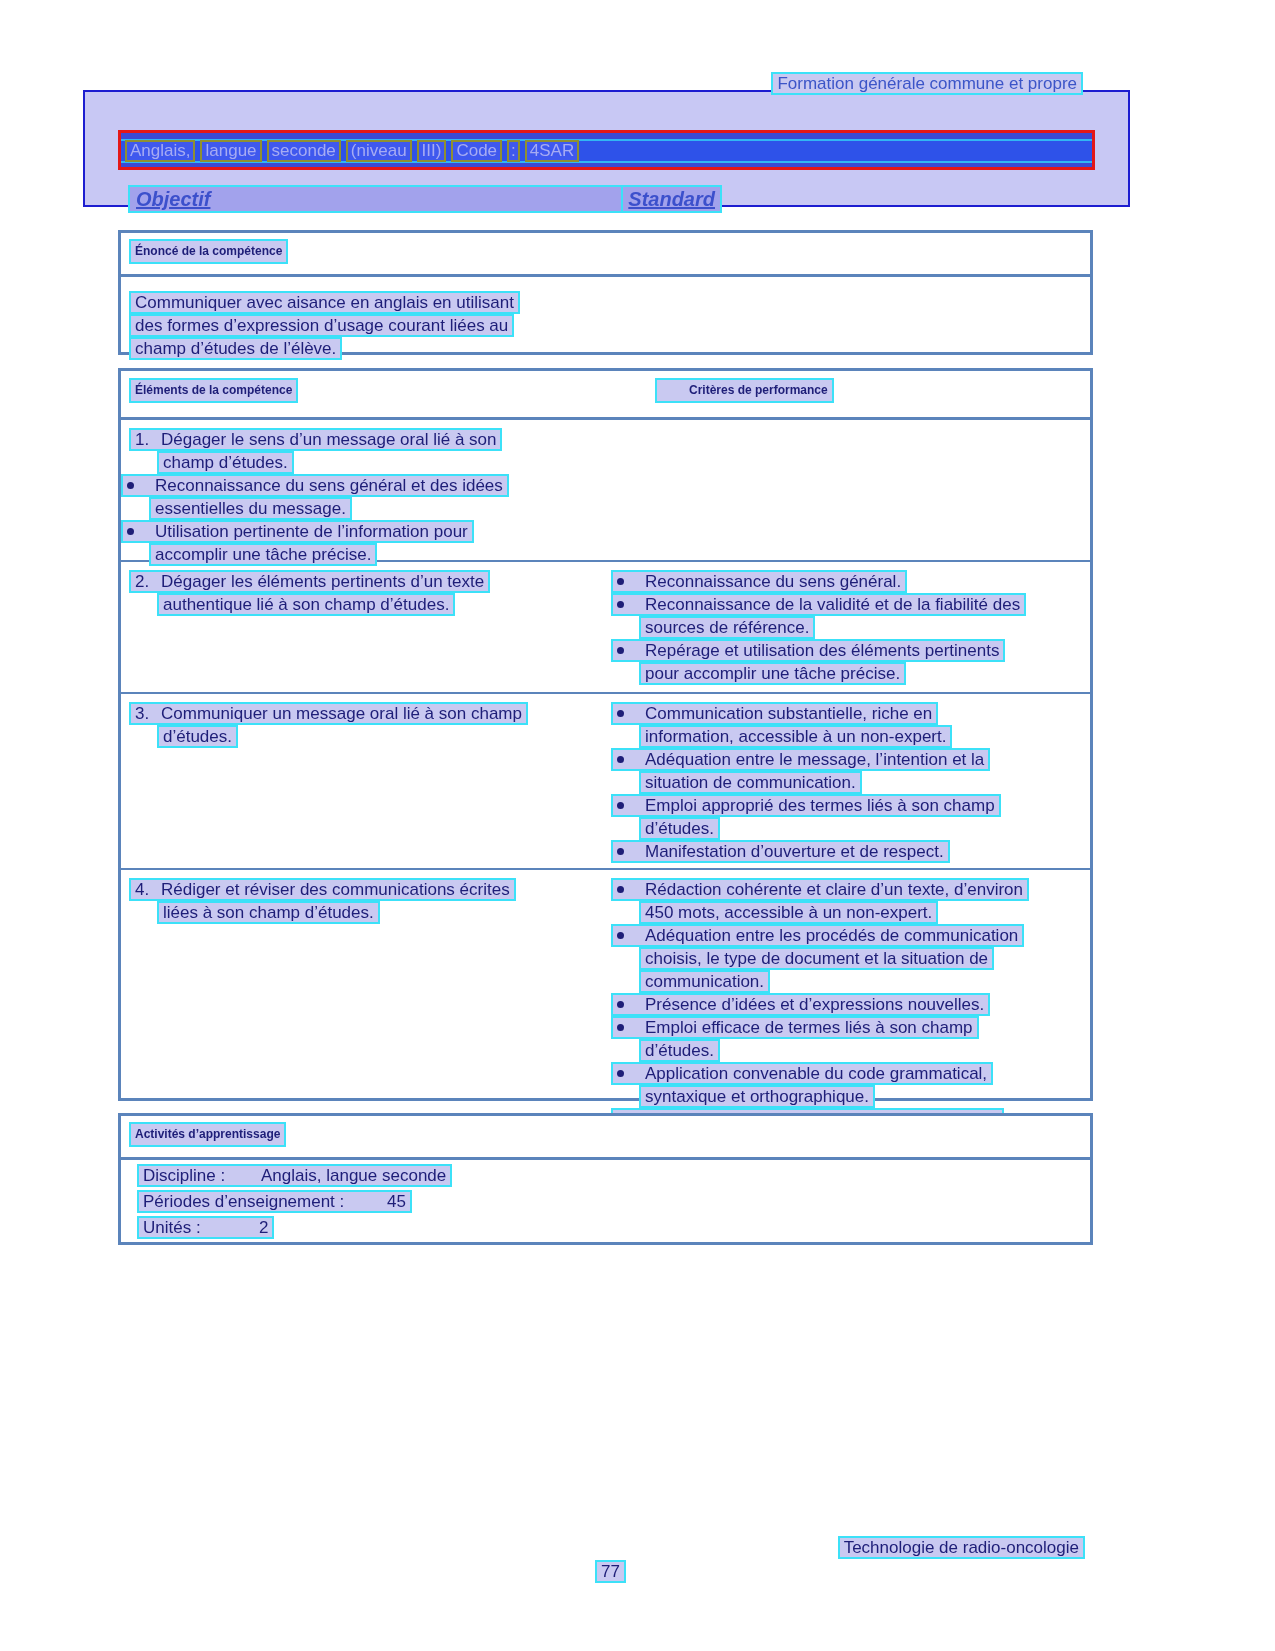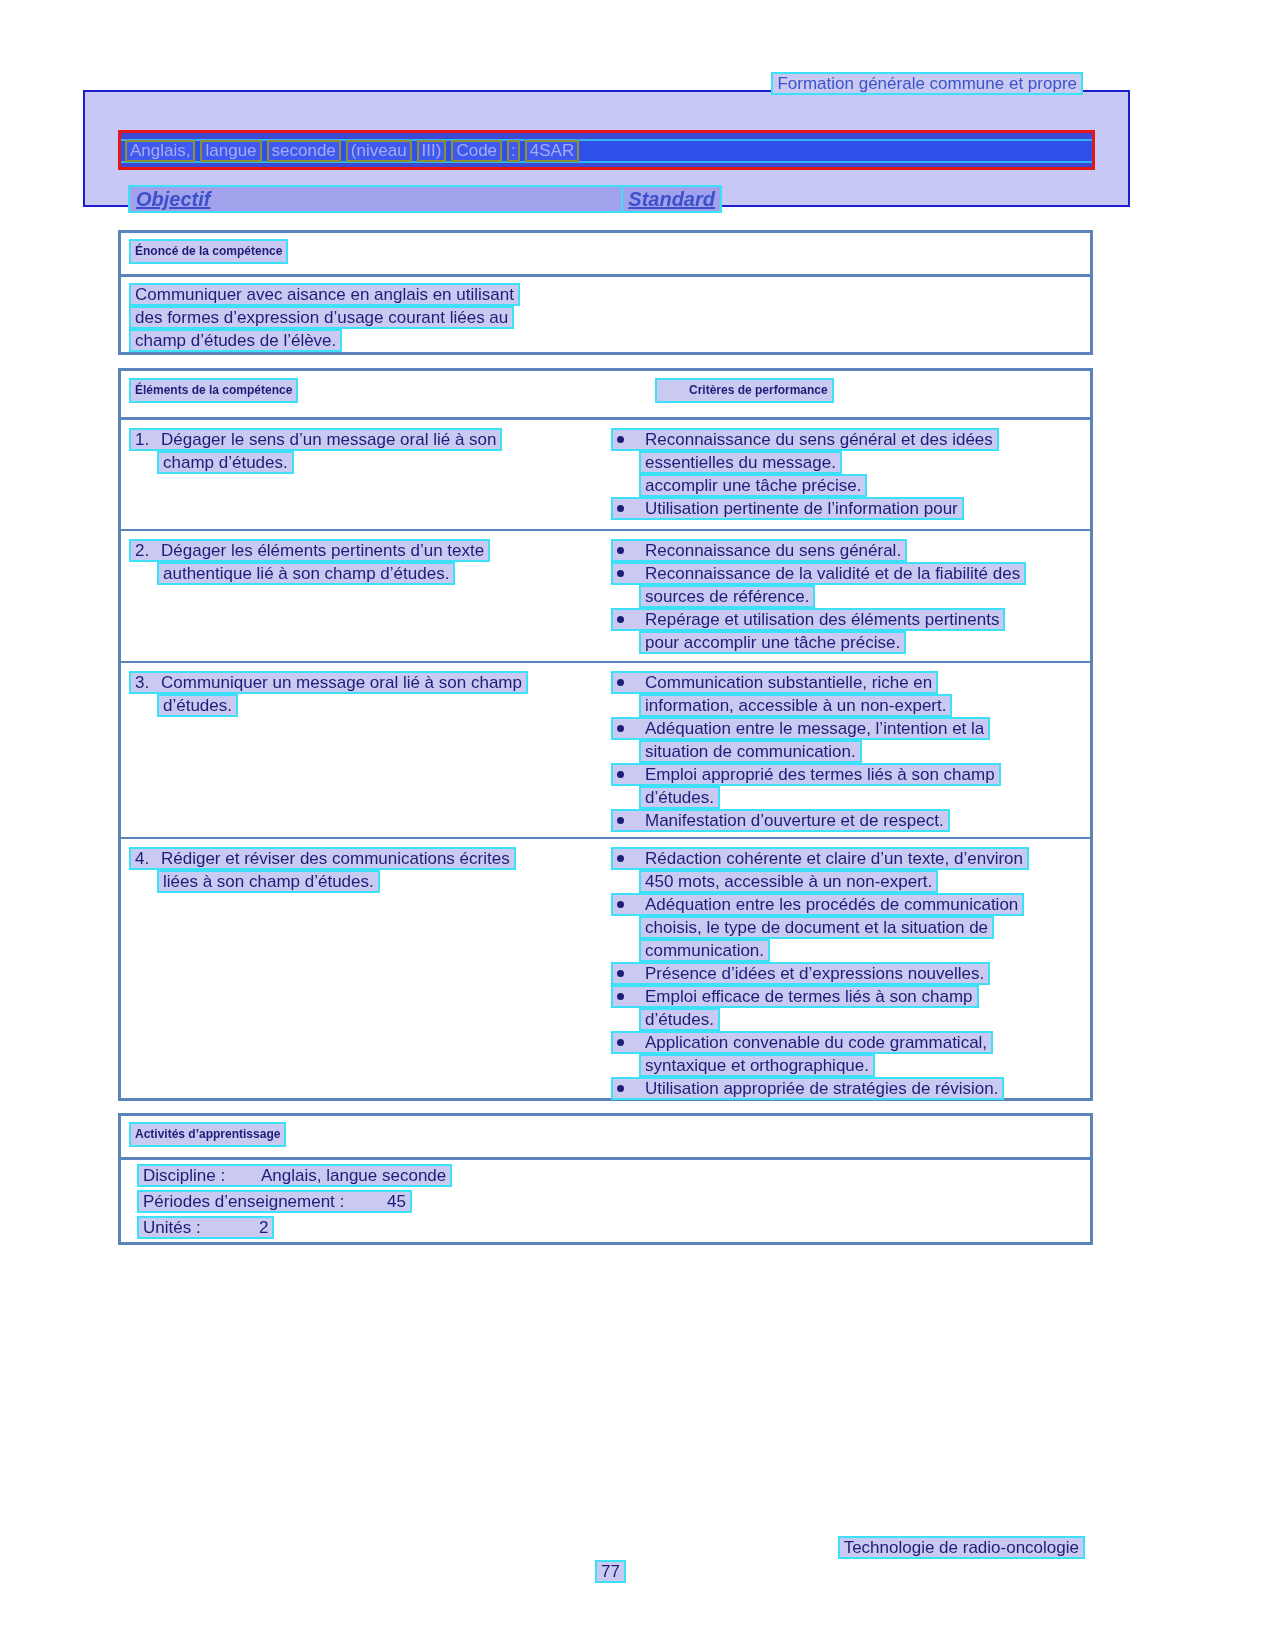--- a/index.html
+++ b/index.html
@@ -41,29 +41,29 @@
   .std-box{position:absolute;right:-2px;top:-2px;bottom:-2px;border:2px solid #3ce1f8;
        background:#a2a2ec;display:flex;align-items:center;padding:0 5px;}
   .std-label{font-size:20px;font-weight:bold;font-style:italic;
        text-decoration:underline;color:#3c50cc;line-height:22px;}
   
   .sbox{position:absolute;left:118px;width:969px;border:3px solid #5b84bb;background:#fff;}
   .box-title-row{height:35px;border-bottom:3px solid #5b84bb;padding:6px 0 0 8px;}
   #box-enonce{top:230px;height:119px;}
   #box-table{top:368px;height:727px;}
   #box-activites{top:1113px;height:126px;}
-  .box-body{padding:6px 0 0 8px;}
+  .box-body{padding:14px 0 0 8px;}
   
   .thead{height:39px;border-bottom:3px solid #5b84bb;display:flex;padding-top:7px;box-sizing:content-box;gap:36px;}
   .thead .c1{width:490px;padding-left:8px;}
   .thead .c2{flex:1;}
   .thead .c2 .hl{padding-left:32px;}
   .trow{display:flex;border-bottom:2px solid #5b84bb;padding-top:8px;box-sizing:border-box;}
   .trow.last{border-bottom:none;}
-  .trow-h-1{height:111px;}
+  .trow-h-1{height:142px;flex-direction:column;}
   .trow-h-2{height:132px;}
   .trow-h-3{height:176px;}
   .trow-h-4{height:266px;}
   .tcell-left{width:490px;padding-left:8px;box-sizing:border-box;}
   .tcell-right{flex:1;}
   
   .act-row{height:26px;padding-left:8px;}
   .act-label{display:inline-block;}
   .act-row:nth-of-type(1) .act-label{min-width:118px;}
   .act-row:nth-of-type(2) .act-label{min-width:244px;}
@@ -126,22 +126,22 @@
     </div>
     <div id="table-rows">
         <div class="trow trow-h-1">
           <div class="tcell-left">
             <div class="lrow"><span class="hl"><span class="num">1.</span>Dégager le sens d’un message oral lié à son</span></div>
             <div class="lrow cont"><span class="hl">champ d’études.</span></div>
           </div>
           <div class="tcell-right">
             <div class="lrow"><span class="hl"><span class="dot"></span>Reconnaissance du sens général et des idées</span></div>
             <div class="lrow cont"><span class="hl">essentielles du message.</span></div>
+            <div class="lrow"><span class="hl"><span class="dot"></span>Utilisation pertinente de l’information pour</span></div>
             <div class="lrow cont"><span class="hl">accomplir une tâche précise.</span></div>
-            <div class="lrow"><span class="hl"><span class="dot"></span>Utilisation pertinente de l’information pour</span></div>
           </div>
         </div>
         <div class="trow trow-h-2">
           <div class="tcell-left">
             <div class="lrow"><span class="hl"><span class="num">2.</span>Dégager les éléments pertinents d’un texte</span></div>
             <div class="lrow cont"><span class="hl">authentique lié à son champ d’études.</span></div>
           </div>
           <div class="tcell-right">
             <div class="lrow"><span class="hl"><span class="dot"></span>Reconnaissance du sens général.</span></div>
             <div class="lrow"><span class="hl"><span class="dot"></span>Reconnaissance de la validité et de la fiabilité des</span></div>

